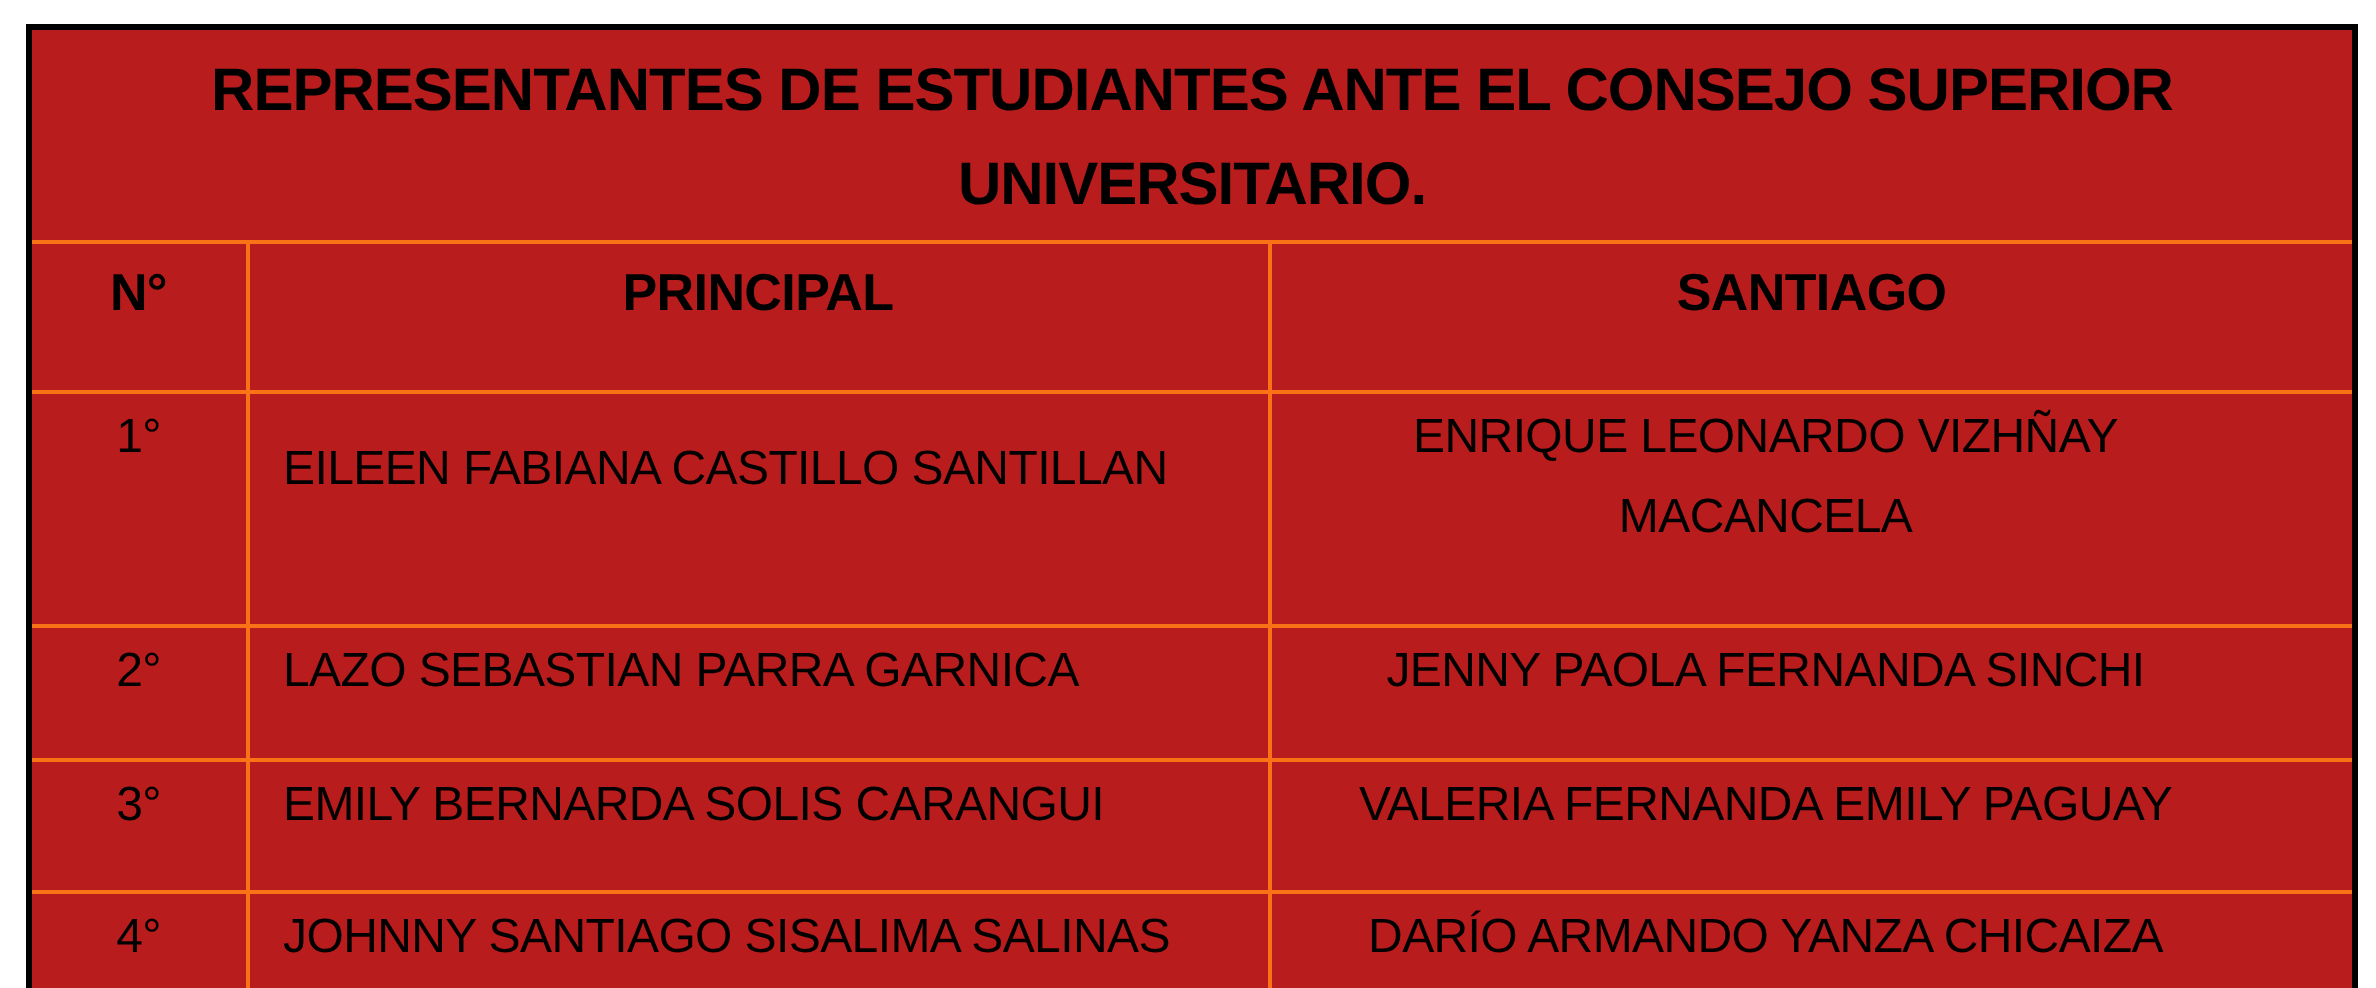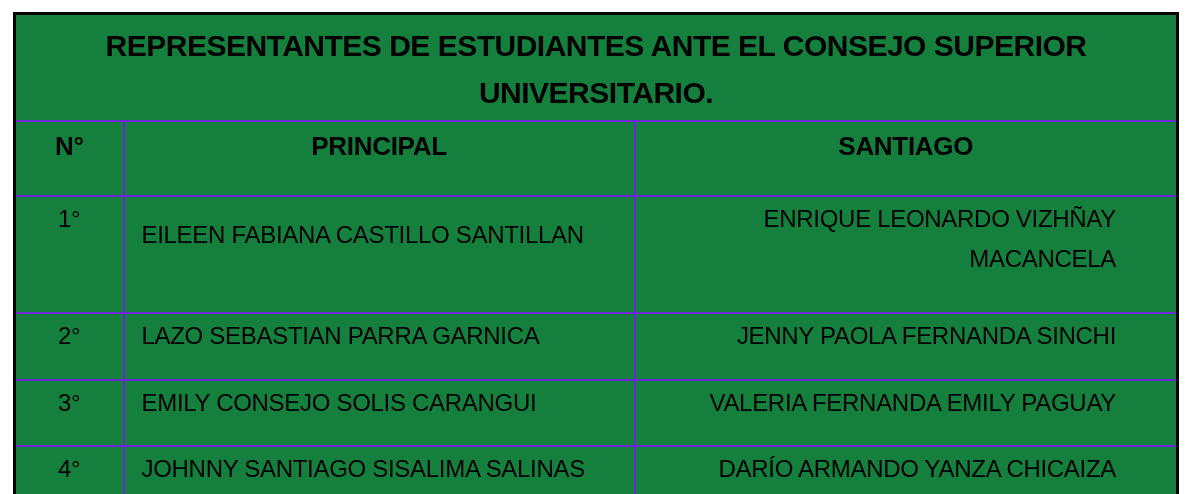--- a/index.html
+++ b/index.html
@@ -19,22 +19,22 @@
     background: #ffffff;
   }
   table.doc-table {
     border-collapse: collapse;
     table-layout: fixed;
     width: 1163px;
     margin: 12px 0 0 13px;
     border: 3px solid #000000;
   }
   table.doc-table td, table.doc-table th {
-    border: 2px solid #6d28d9;
-    background: #15803d;
+    border: 2px solid #f97316;
+    background: #b91c1c;
     overflow: hidden;
   }
   
   col.c-n { width: 109px; }
   col.c-principal { width: 511px; }
   col.c-suplente { width: 543px; }
 
   
   td.title-cell {
     height: 97px;
@@ -75,21 +75,21 @@
     text-align: center;
     padding-top: 0px;
     font-size: 25px;
   }
   td.cell-principal {
     text-align: left;
     padding-left: 17px;
     padding-right: 8px;
   }
   td.cell-suplente {
-    text-align: right;
+    text-align: center;
     padding-left: 14px;
     padding-right: 60px;
     white-space: pre-line;
   }
   tr.row-1 td.cell-principal { padding-top: 18px; margin-left: 24px; }
 </style>
 </head>
 <body>
 
 <div class="page">
@@ -115,21 +115,21 @@
         <td class="cell-suplente">ENRIQUE LEONARDO VIZHÑAY
 MACANCELA</td>
       </tr>
       <tr class="body-row row-2">
         <td class="cell-n">2°</td>
         <td class="cell-principal">LAZO SEBASTIAN PARRA GARNICA</td>
         <td class="cell-suplente">JENNY PAOLA FERNANDA SINCHI</td>
       </tr>
       <tr class="body-row row-3">
         <td class="cell-n">3°</td>
-        <td class="cell-principal">EMILY CONSEJO SOLIS CARANGUI</td>
+        <td class="cell-principal">EMILY BERNARDA SOLIS CARANGUI</td>
         <td class="cell-suplente">VALERIA FERNANDA EMILY PAGUAY</td>
       </tr>
       <tr class="body-row row-4">
         <td class="cell-n">4°</td>
         <td class="cell-principal">JOHNNY SANTIAGO SISALIMA SALINAS</td>
         <td class="cell-suplente">DARÍO ARMANDO YANZA CHICAIZA</td>
       </tr>
     </tbody>
   </table>
 </div>

